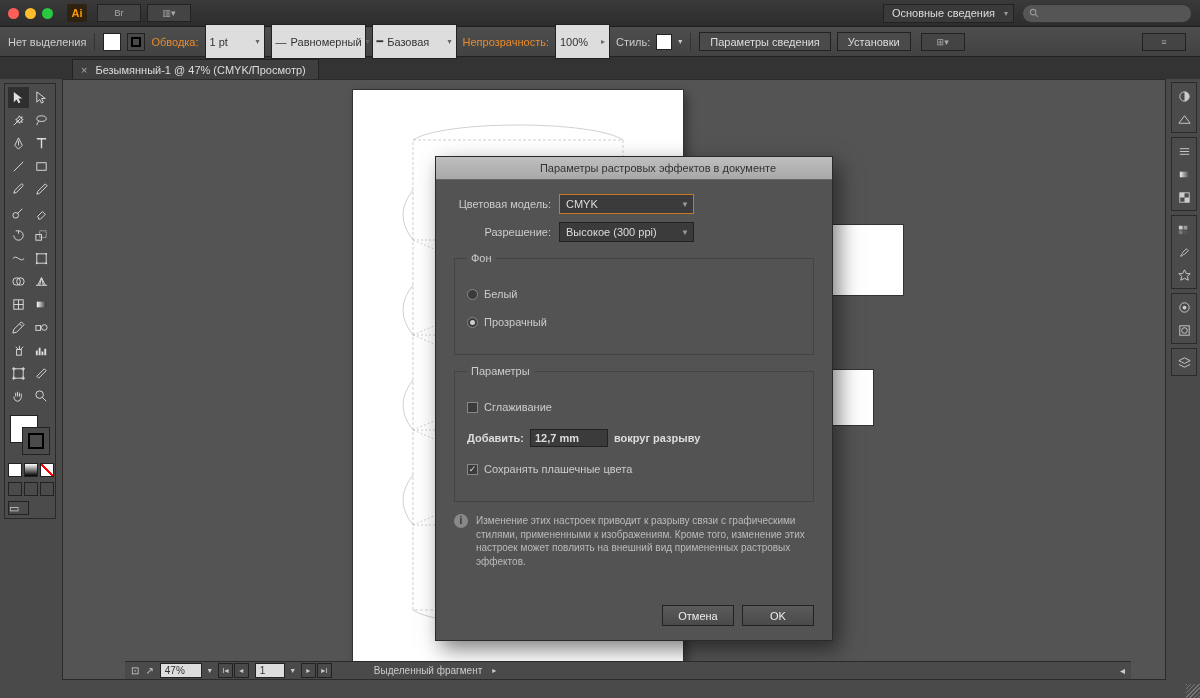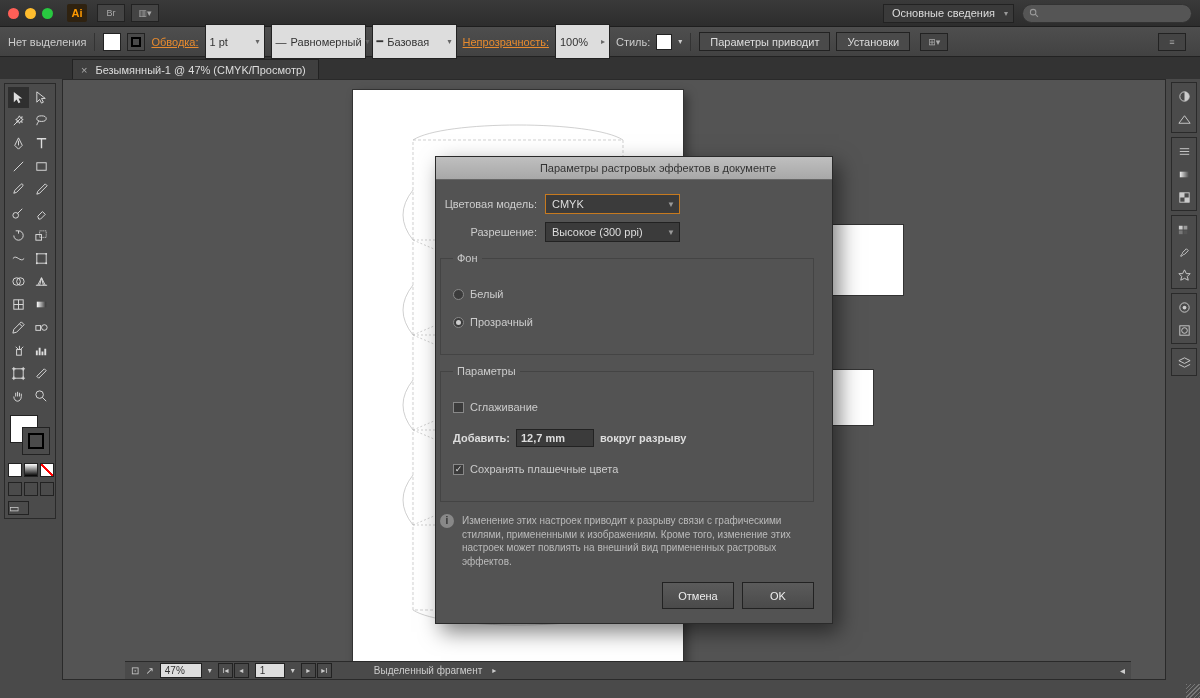--- a/index.html
+++ b/index.html
@@ -6,32 +6,32 @@
   *{box-sizing:border-box;}
   .row{display:flex;align-items:center;font-weight:bold;}
   
   .menubar{height:27px;background:linear-gradient(#3a3a3a,#2d2d2d);border-bottom:1px solid #1e1e1e;display:flex;align-items:center;padding:0 8px;}
   .traffic{display:flex;gap:6px;margin-right:14px;}
   .tl{width:11px;height:11px;border-radius:50%;}
   .tl.red{background:#ff5f57;}
   .tl.yel{background:#ffbd2e;}
   .tl.grn{background:#28c840;}
   .ai-logo{width:20px;height:18px;background:#2f2210;color:#ff9a00;font-weight:bold;font-size:11px;display:flex;align-items:center;justify-content:center;border-radius:2px;margin-right:10px;}
-  .mb-btn{width:28px;height:18px;background:#444;border:1px solid #222;margin-right:6px;display:flex;align-items:center;justify-content:center;color:#aaa;font-size:9px;}
+  .mb-btn{width:44px;height:18px;background:#444;border:1px solid #222;margin-right:6px;display:flex;align-items:center;justify-content:center;color:#aaa;font-size:9px;}
   .spacer{flex:1;}
   .workspace-dd{background:#3a3a3a;border:1px solid #222;height:19px;padding:0 18px 0 8px;display:flex;align-items:center;color:#ddd;font-size:11px;position:relative;margin-right:8px;}
   .workspace-dd:after{content:"▾";position:absolute;right:5px;font-size:8px;color:#999;}
   .search{width:170px;height:19px;background:#555;border:1px solid #333;border-radius:10px;display:flex;align-items:center;padding:0 6px;}
   .search svg{width:11px;height:11px;}
   
   .ctrlbar{height:30px;background:linear-gradient(#4e4e4e,#424242);border-bottom:1px solid #222;display:flex;align-items:center;padding:0 8px;gap:6px;color:#ccc;}
   .swatch{width:18px;height:18px;border:1px solid #222;}
   .dd{height:35px;background:#ddd;color:#333;border:1px solid #222;padding:0 4px;display:flex;align-items:center;position:relative;min-width:40px;}
   .dd .arr{margin-left:auto;font-size:8px;color:#666;padding-left:4px;}
-  .lbl-orange{color:#e88b2e;text-decoration:underline;}
+  .lbl-orange{color:#e88b2e;}
   .btn{background:#4a4a4a;border:1px solid #222;height:19px;padding:0 10px;display:flex;align-items:center;color:#ddd;}
   
   .doctabs{height:22px;background:#333;display:flex;align-items:flex-end;padding-left:72px;}
   .doctab{background:#3f3f3f;height:20px;padding:0 12px;display:flex;align-items:center;color:#ddd;font-size:11px;border:1px solid #222;border-bottom:none;position:relative;}
   .doctab .x{margin-left:10px;color:#aaa;font-size:11px;}
   
   .main{position:absolute;left:0;right:0;top:79px;bottom:18px;}
   .toolbox{position:absolute;left:4px;top:4px;width:52px;background:#4b4b4b;border:1px solid #2a2a2a;padding:3px;display:flex;flex-wrap:wrap;gap:2px;}
   .tool{width:21px;height:21px;background:#4b4b4b;display:flex;align-items:center;justify-content:center;color:#ddd;}
   .tool.sel{background:#2f2f2f;}
@@ -50,37 +50,37 @@
   .float1{position:absolute;left:710px;top:145px;width:130px;height:70px;background:#fff;box-shadow:0 0 0 1px #333;}
   .float2{position:absolute;left:710px;top:290px;width:100px;height:55px;background:#fff;box-shadow:0 0 0 1px #333;}
   
   .rdock{position:absolute;right:3px;top:3px;width:26px;display:flex;flex-direction:column;gap:4px;}
   .rgrp{background:#4b4b4b;border:1px solid #2a2a2a;padding:3px 0;display:flex;flex-direction:column;gap:3px;align-items:center;}
   .ricon{width:20px;height:20px;display:flex;align-items:center;justify-content:center;color:#ccc;}
   .ricon svg{width:15px;height:15px;}
   
   .dialog{position:absolute;left:372px;top:76px;width:398px;background:#535353;border:1px solid #2a2a2a;box-shadow:6px 8px 20px rgba(0,0,0,.5);color:#ddd;}
   .dlg-title{height:23px;background:linear-gradient(#bfbfbf,#a8a8a8);color:#333;display:flex;align-items:center;justify-content:center;font-size:11px;border-bottom:1px solid #666;padding-left:48px;}
-  .dlg-body{padding:14px 18px 14px 4px;}
+  .dlg-body{padding:14px 18px 14px 18px;}
   .frow{display:flex;align-items:center;margin-bottom:8px;}
   .flab{width:105px;text-align:right;padding-right:8px;color:#ccc;}
   .select{height:20px;background:#3b3b3b;border:1px solid #222;color:#ddd;padding:0 6px;display:flex;align-items:center;position:relative;flex:0 0 135px;}
   .select.hl{border:1px solid #c77a1f;}
   .select .arr{position:absolute;right:4px;font-size:8px;color:#999;}
   fieldset{border:1px solid #444;margin:10px 0 0 0;padding:8px 12px 10px 12px;}
   legend{padding:0 4px;color:#ccc;}
   .radio,.check{display:flex;align-items:center;gap:6px;margin:16px 0;color:#ccc;}
   .r{width:11px;height:11px;border-radius:50%;border:1px solid #888;background:#3b3b3b;display:flex;align-items:center;justify-content:center;}
   .r.on:after{content:"";width:5px;height:5px;border-radius:50%;background:#ccc;}
   .c{width:11px;height:11px;border:1px solid #888;background:#3b3b3b;display:flex;align-items:center;justify-content:center;color:#ddd;font-size:9px;}
   .tinput{height:18px;width:78px;background:#3b3b3b;border:1px solid #222;color:#ddd;padding:0 4px;display:flex;align-items:center;}
   .info{display:flex;gap:8px;margin-top:12px;font-size:10px;color:#bbb;line-height:1.35;}
   .info-i{width:14px;height:14px;border-radius:50%;background:#888;color:#333;display:flex;align-items:center;justify-content:center;font-weight:bold;flex:none;font-size:10px;}
   .dlg-btns{display:flex;justify-content:flex-end;gap:8px;margin-top:14px;}
-  .dlg-btn{width:72px;height:27px;background:linear-gradient(#5b5b5b,#4a4a4a);border:1px solid #222;color:#eee;display:flex;align-items:center;justify-content:center;}
+  .dlg-btn{width:72px;height:21px;background:linear-gradient(#5b5b5b,#4a4a4a);border:1px solid #222;color:#eee;display:flex;align-items:center;justify-content:center;margin-top:23px;}
   
   .status{position:absolute;left:62px;right:34px;bottom:0;height:18px;background:#4a4a4a;border-top:1px solid #2a2a2a;display:flex;align-items:center;gap:6px;padding:0 6px;color:#ccc;font-size:10px;}
   .stbox{height:15px;background:#ddd;color:#333;border:1px solid #222;padding:0 4px;display:flex;align-items:center;}
   .nav{display:flex;gap:1px;}
   .nav span{width:15px;height:15px;background:#4a4a4a;border:1px solid #222;display:flex;align-items:center;justify-content:center;font-size:8px;}
   
   .corner{position:absolute;right:0;bottom:0;width:14px;height:14px;background:repeating-linear-gradient(135deg,#777 0 1px,transparent 1px 3px);}
   .sep{width:1px;height:18px;background:#333;margin:0 2px;}
 </style>
 </head>
@@ -132,21 +132,21 @@
   <span class="lbl-orange">Непрозрачность:</span>
   <div class="dd" style="width:55px">
       <span>100%</span>
       <span class="arr">▸</span>
     </div>
   <span>Стиль:</span>
   <div class="swatch" style="background:#fff;width:16px;height:16px"></div>
     <span style="font-size:8px">▾</span>
   <div class="sep"></div>
   <div class="btn">
-      <span>Параметры приводит</span>
+      <span>Параметры сведения</span>
     </div>
   <div class="btn">
       <span>Установки</span>
     </div>
   <div class="mb-btn" style="margin-left:4px">⊞▾</div>
   <div class="spacer"></div>
   <div class="mb-btn">≡</div>
 </div>
 
 <div class="doctabs">

